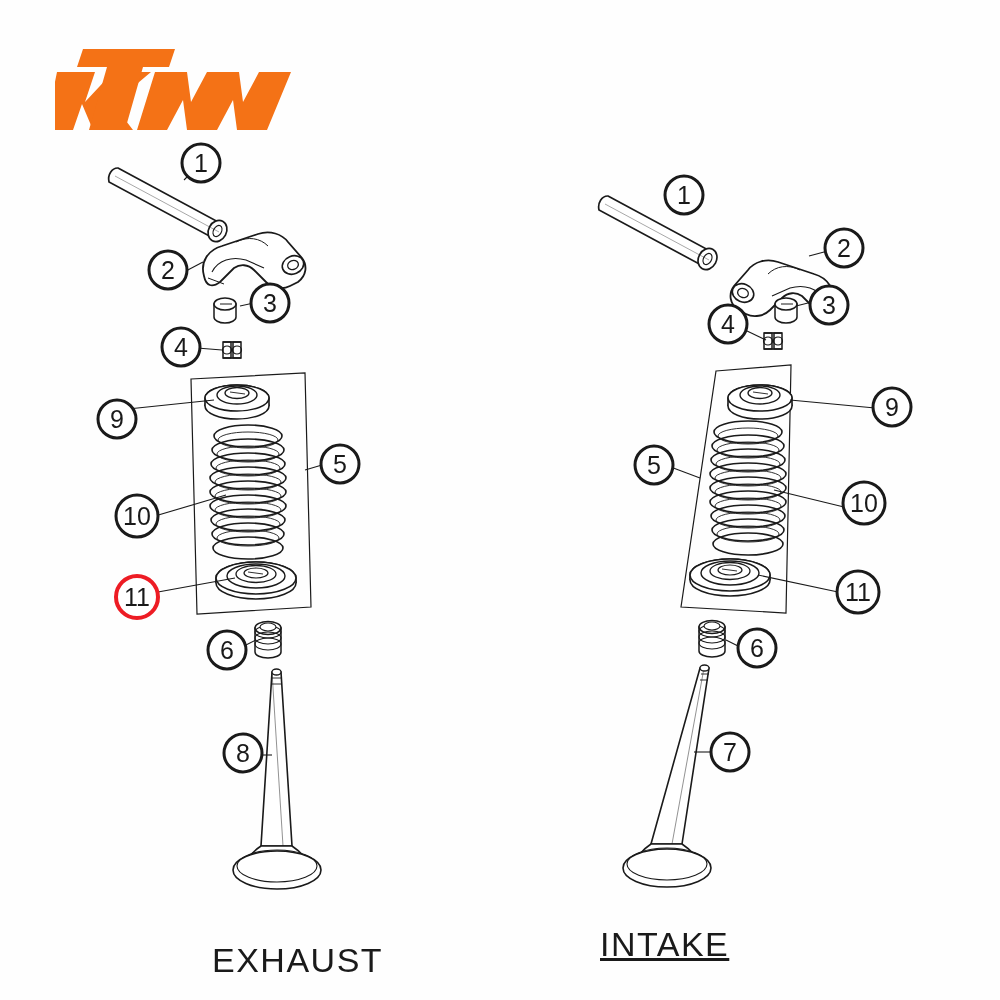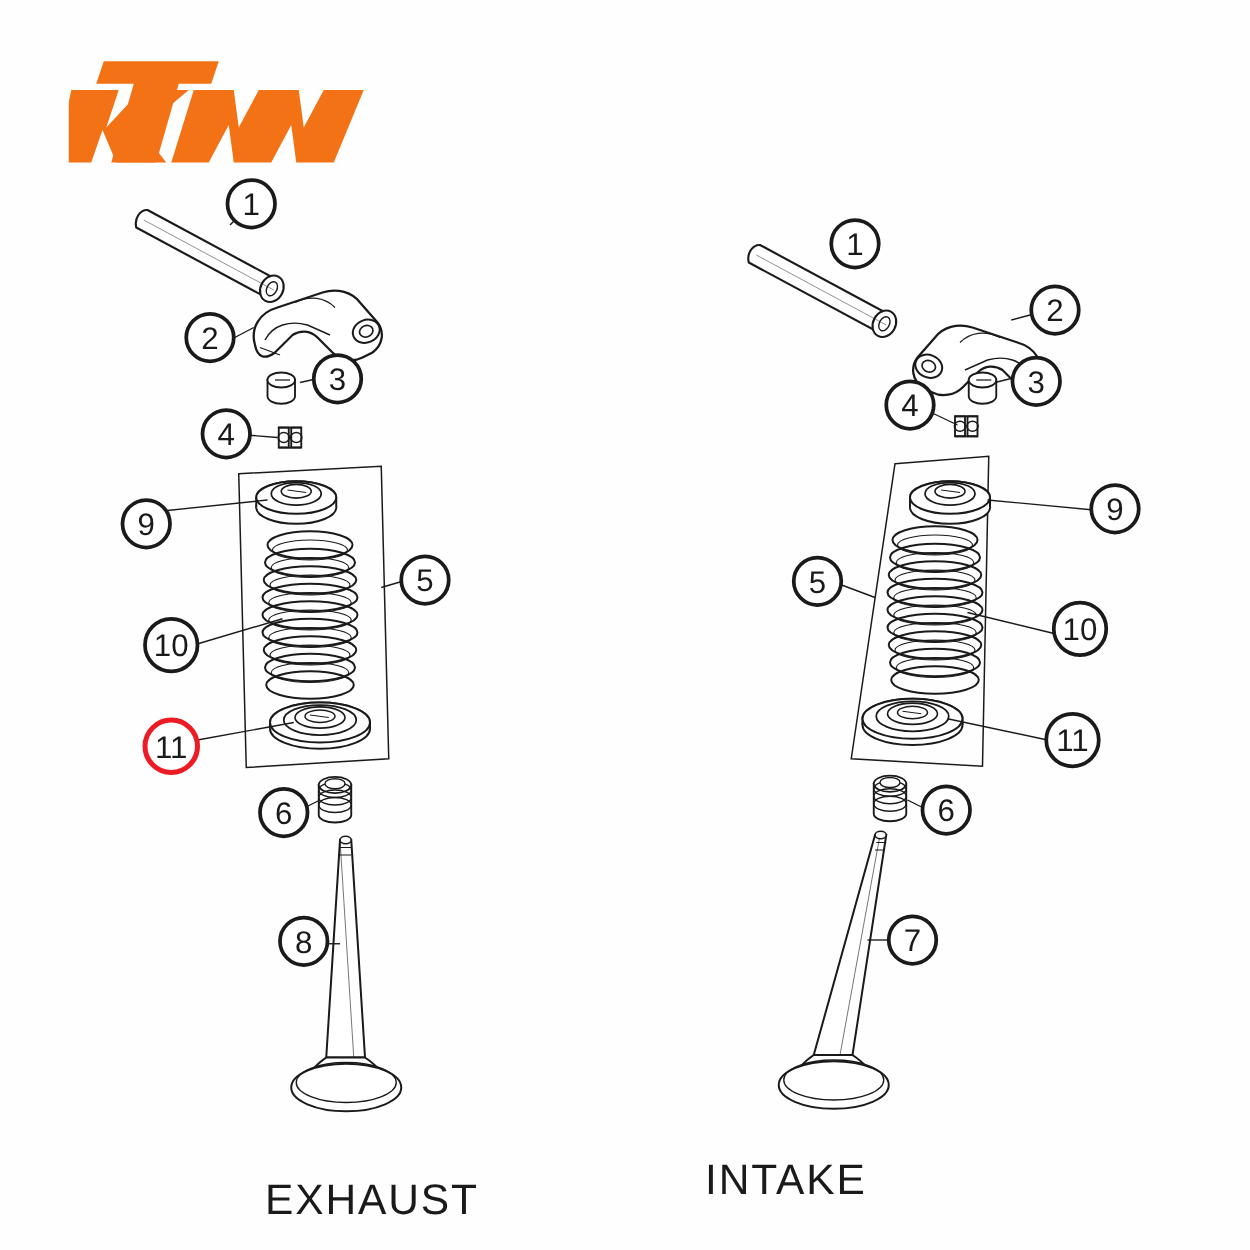--- a/index.html
+++ b/index.html
@@ -43,22 +43,23 @@
     color: #1a1a1a;
     font-weight: 400;
     white-space: nowrap;
   }
   #caption-exhaust {
     left: 212px;
     top: 925px;
     margin-top: 16px;
   }
   #caption-intake {
-    left: 564px;
+    left: 600px;
     top: 925px;
+    text-decoration: underline;
   }
 </style>
 </head>
 <body>
 
 <div id="page">
 
   <div class="brand-logo-wrap">
     <svg viewBox="0 0 240 90" width="240" height="90">
       <g id="ktm-logo-shapes" fill="#F47216">

